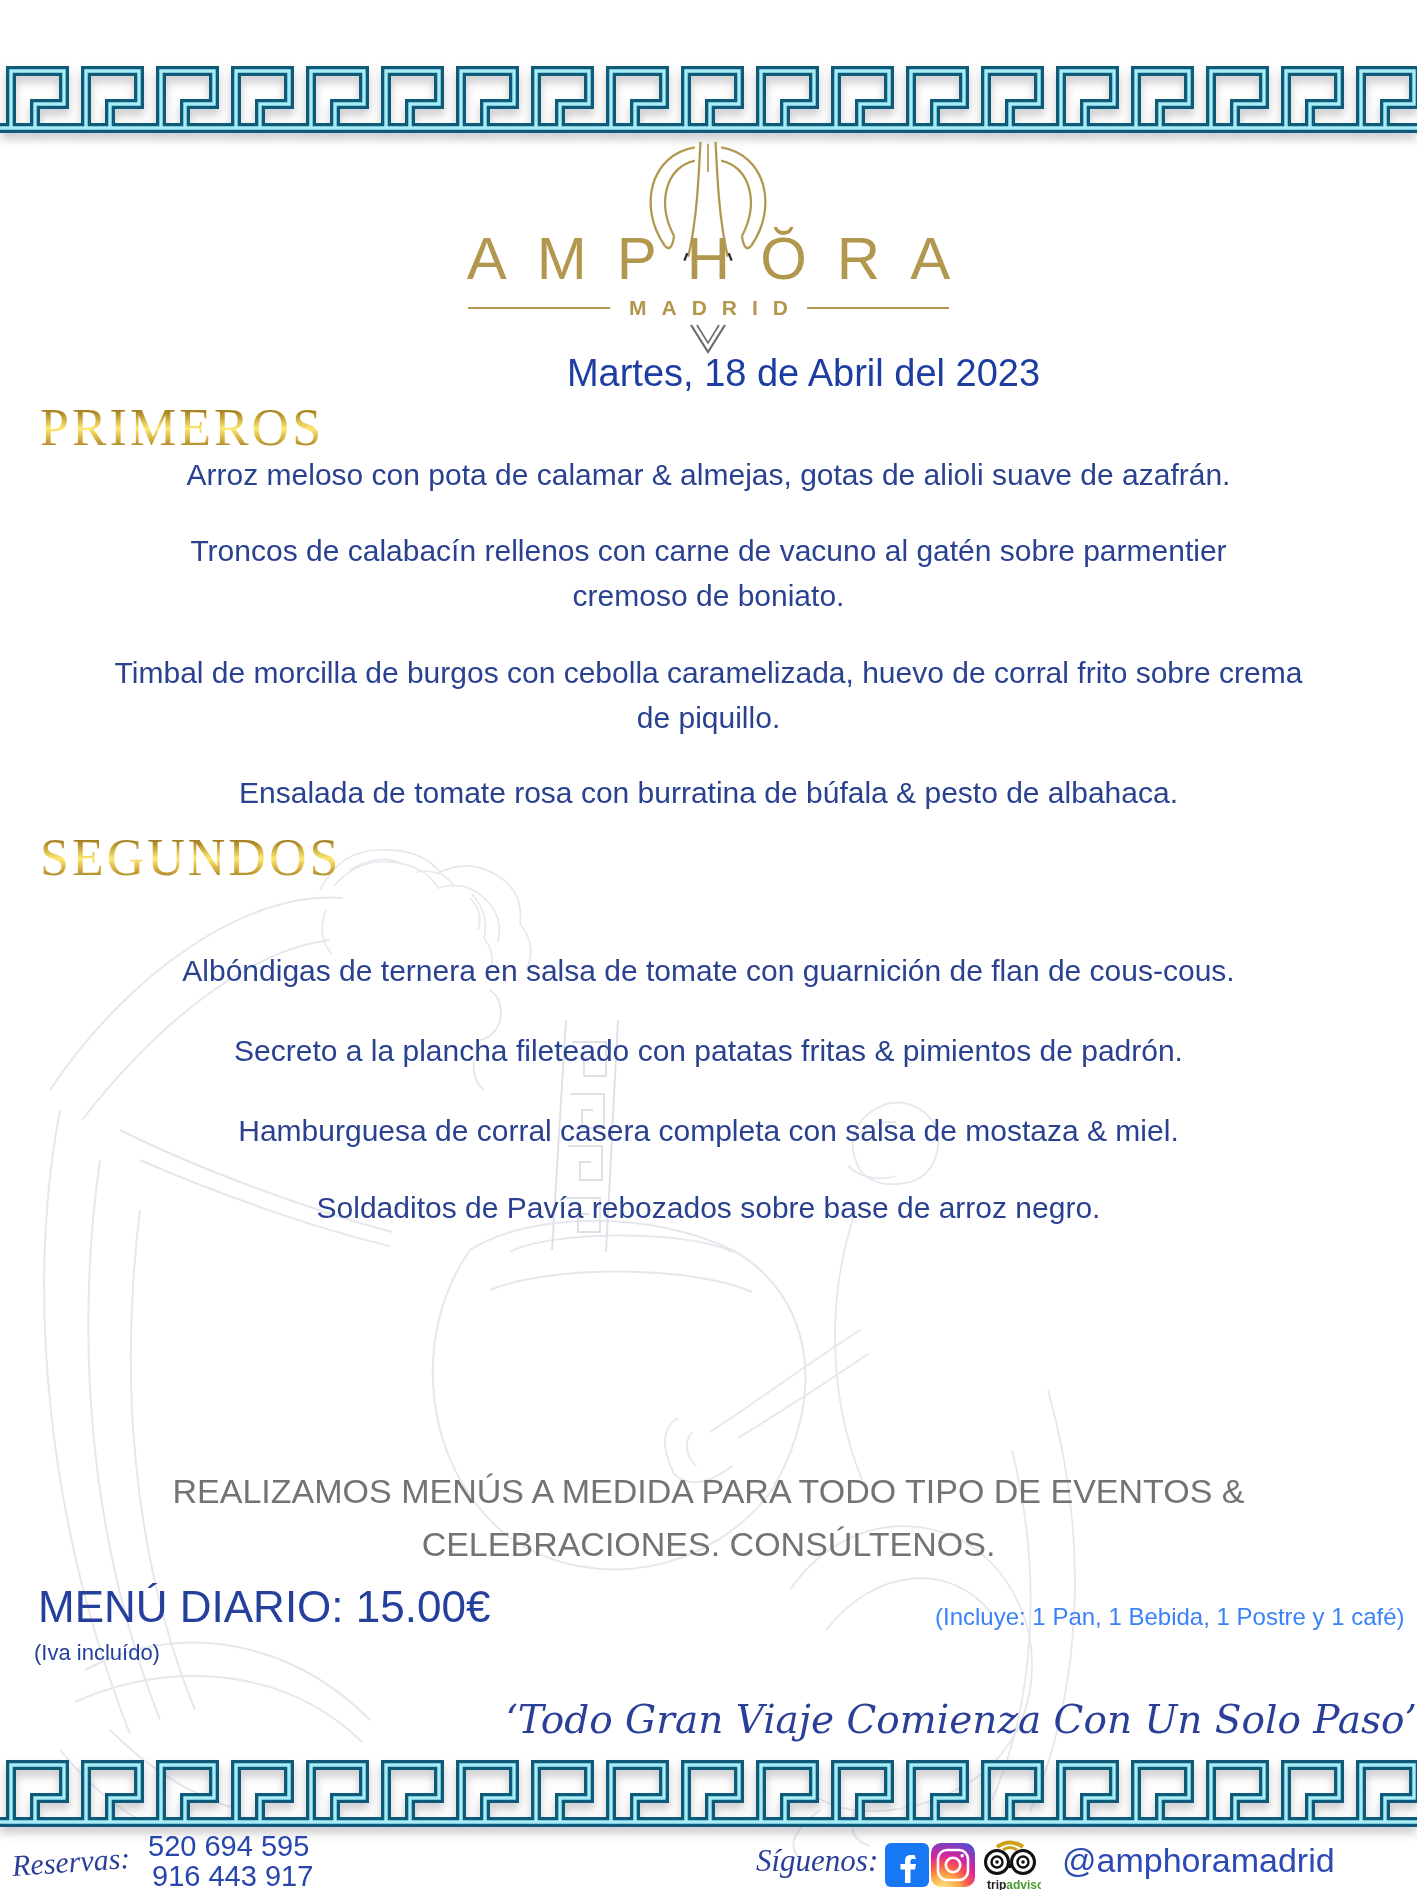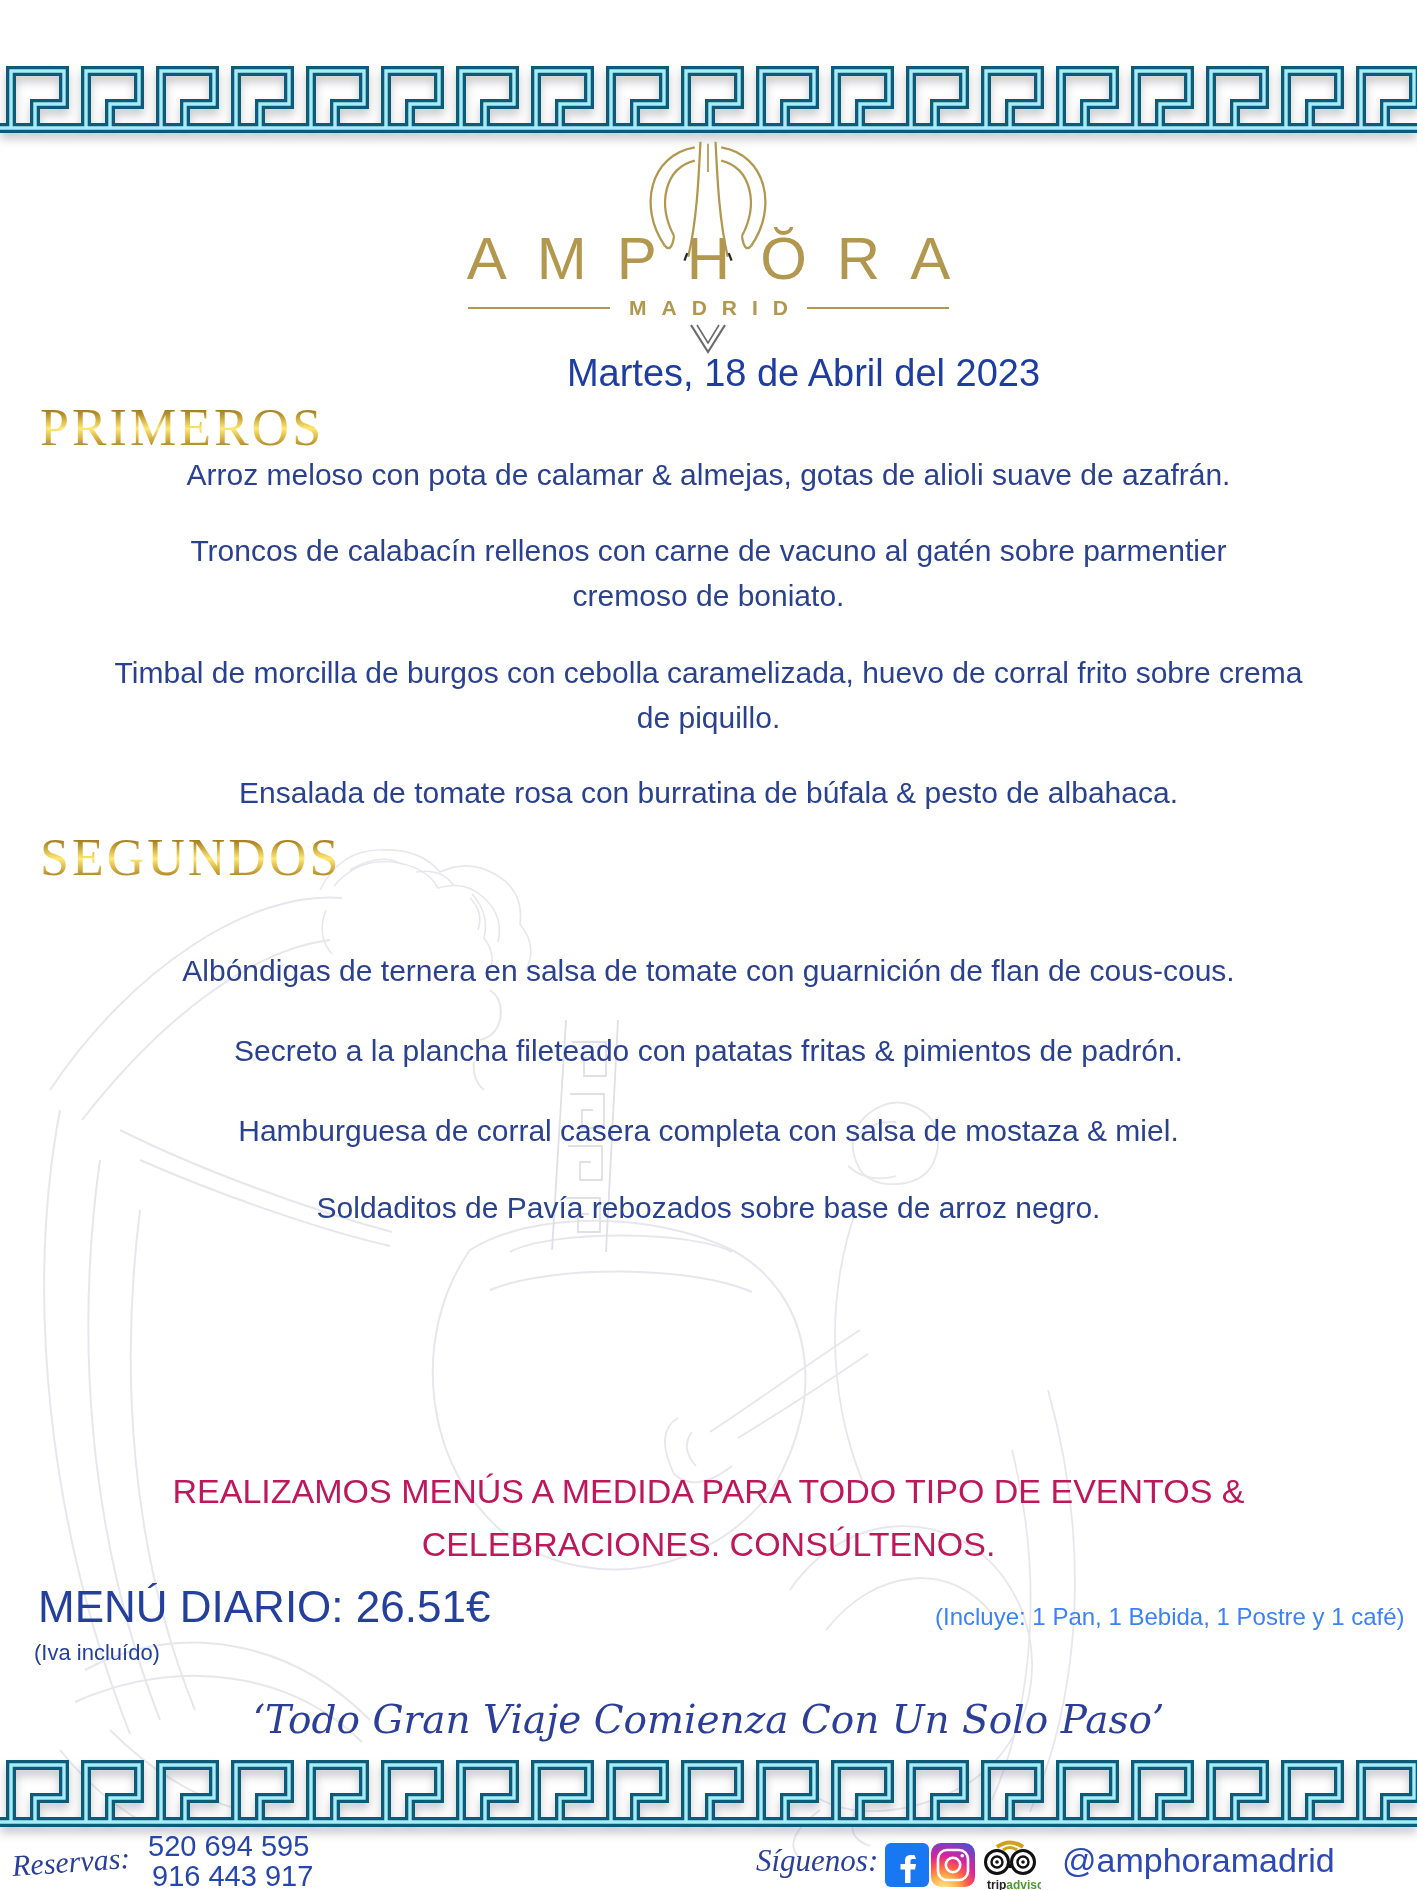--- a/index.html
+++ b/index.html
@@ -39,29 +39,29 @@
 
   
   .menu-item{
     left:0;right:0;text-align:center;color:#2a4190;font-size:30px;line-height:45px;
     white-space:pre-line;
   }
   .it-p1{top:452px;} .it-p2{top:528px;} .it-p3{top:650px;} .it-p4{top:770px;}
   .it-s1{top:948px;} .it-s2{top:1028px;} .it-s3{top:1108px;} .it-s4{top:1185px;}
 
   
-  .events-note{left:0;right:0;top:1465px;text-align:center;color:#be185d;font-size:34px;line-height:53px;white-space:pre-line;}
+  .events-note{left:0;right:0;top:1465px;text-align:center;color:#737373;font-size:34px;line-height:53px;white-space:pre-line;}
   .price-1{left:38px;top:1582px;color:#24409c;font-size:44px;}
   .price-2{left:38px;top:1638px;color:#24409c;font-size:44px;display:flex;align-items:flex-start;}
   .iva-note{font-size:22px;margin-left:-4px;margin-top:2px;color:#24409c;}
   .includes-note{left:935px;top:1603px;color:#3b82f6;font-size:24px;}
 
   
   .quote{
-    left:0;right:0;top:1697px;text-align:center;color:#2b3f98;font-size:39px;
+    left:0;right:0;top:1697px;text-align:right;color:#2b3f98;font-size:39px;
     font-family:"DejaVu Serif", serif;font-style:italic;font-weight:500;
   }
 
   
   .reservas-label{
     left:12px;top:1845px;color:#2b3f98;font-size:30px;font-family:"Liberation Serif", serif;
     font-style:italic;transform:rotate(-4deg);
   }
   .phone{color:#2746ad;font-size:29px;}
   .phone-1{left:148px;top:1830px;}
@@ -185,21 +185,21 @@
 
 <div class="abs section-title title-segundos">SEGUNDOS</div>
 <div class="abs menu-item it-s1">Albóndigas de ternera en salsa de tomate con guarnición de flan de cous-cous.</div>
 <div class="abs menu-item it-s2">Secreto a la plancha fileteado con patatas fritas &amp; pimientos de padrón.</div>
 <div class="abs menu-item it-s3">Hamburguesa de corral casera completa con salsa de mostaza &amp; miel.</div>
 <div class="abs menu-item it-s4">Soldaditos de Pavía rebozados sobre base de arroz negro.</div>
 
 <div class="abs events-note">REALIZAMOS MENÚS A MEDIDA PARA TODO TIPO DE EVENTOS &amp;
 CELEBRACIONES. CONSÚLTENOS.</div>
 
-<div class="abs price-1">MENÚ DIARIO: 26.51€</div>
+<div class="abs price-1">MENÚ DIARIO: 15.00€</div>
 <div class="abs price-2">
   <span class="iva-note">(Iva incluído)</span>
 </div>
 <div class="abs includes-note">(Incluye: 1 Pan, 1 Bebida, 1 Postre y 1 café)</div>
 
 <div class="abs quote">‘Todo Gran Viaje Comienza Con Un Solo Paso’</div>
 
 <div class="abs gk-strip bottom">
   <svg width="1417" height="78">
     <rect width="1417" height="78" fill="url(#gk)"></rect>

